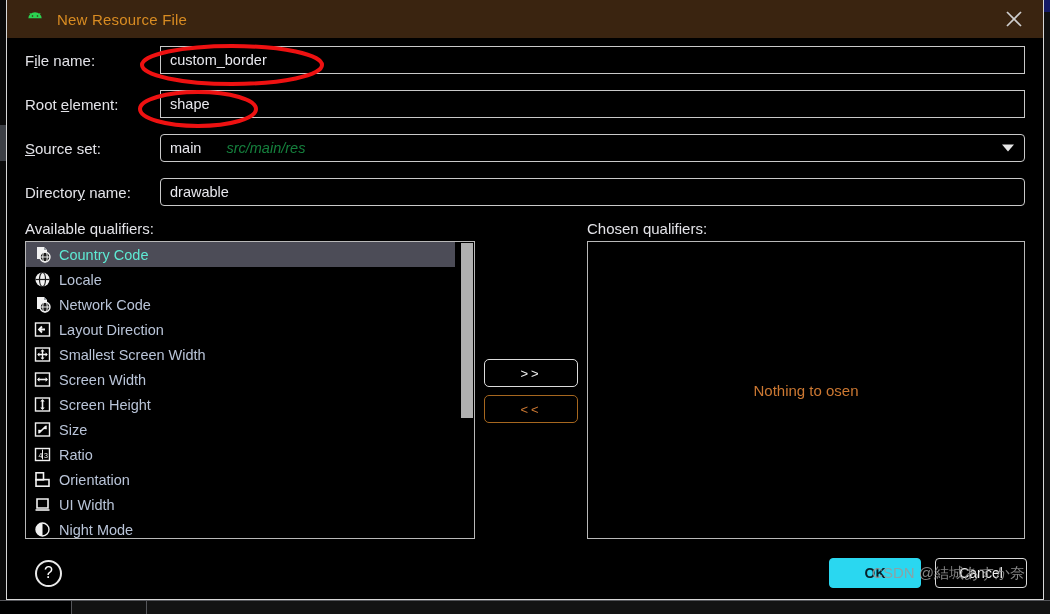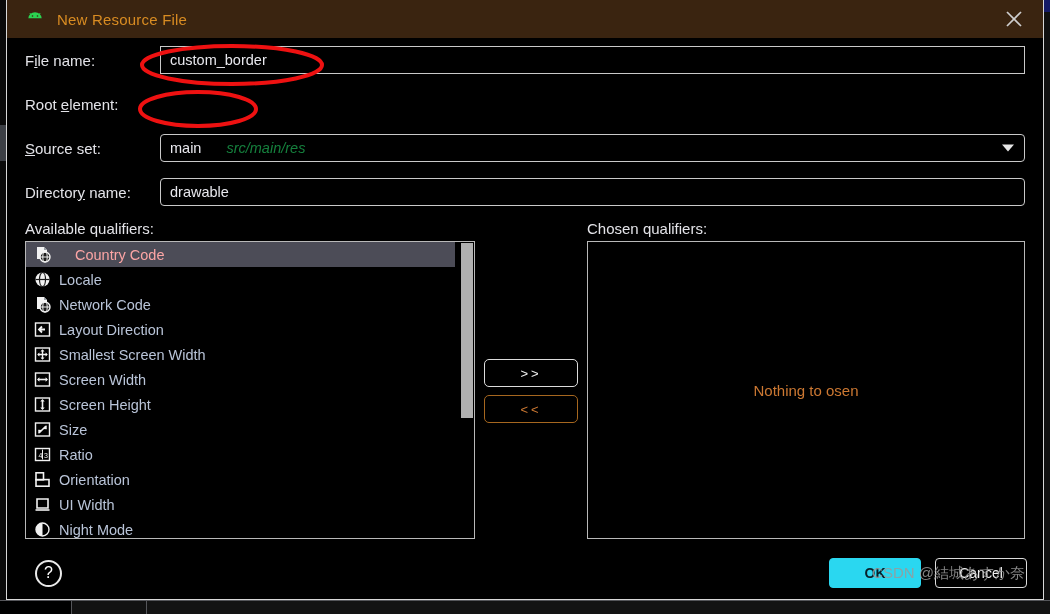--- a/index.html
+++ b/index.html
@@ -137,21 +137,21 @@
     width: 429px;
   }
   .li {
     height: 25px;
     display: flex; align-items: center;
     padding-left: 8px;
     color: #b9c4d8;
     font-size: 14.5px;
     white-space: nowrap;
   }
-  .li.sel { background: #4c4c57; color: #fca5a5; gap: 16px; }
+  .li.sel { background: #4c4c57; color: #5eead4; }
   .li .ico {
     width: 17px; height: 17px;
     margin-right: 8px;
     flex: 0 0 auto;
     position: relative;
   }
   .scrollbar {
     position: absolute; right: 0; top: 0;
     width: 14px; height: 100%;
     background: #000;
@@ -266,20 +266,23 @@
 
       <div class="row">
         <div class="lbl"><span>F</span><span class="mn">i</span><span>le name:</span></div>
         <div class="field">
           <span>custom_border</span>
         </div>
       </div>
 
       <div class="row">
         <div class="lbl"><span>Root </span><span class="mn">e</span><span>lement:</span></div>
+        <div class="field">
+          <span>shape</span>
+        </div>
       </div>
 
       <div class="row">
         <div class="lbl"><span></span><span class="mn">S</span><span>ource set:</span></div>
         <div class="field rounded">
           <span>main</span>
           <span class="sub">src/main/res</span>
           <span class="caret"></span>
         </div>
       </div>

